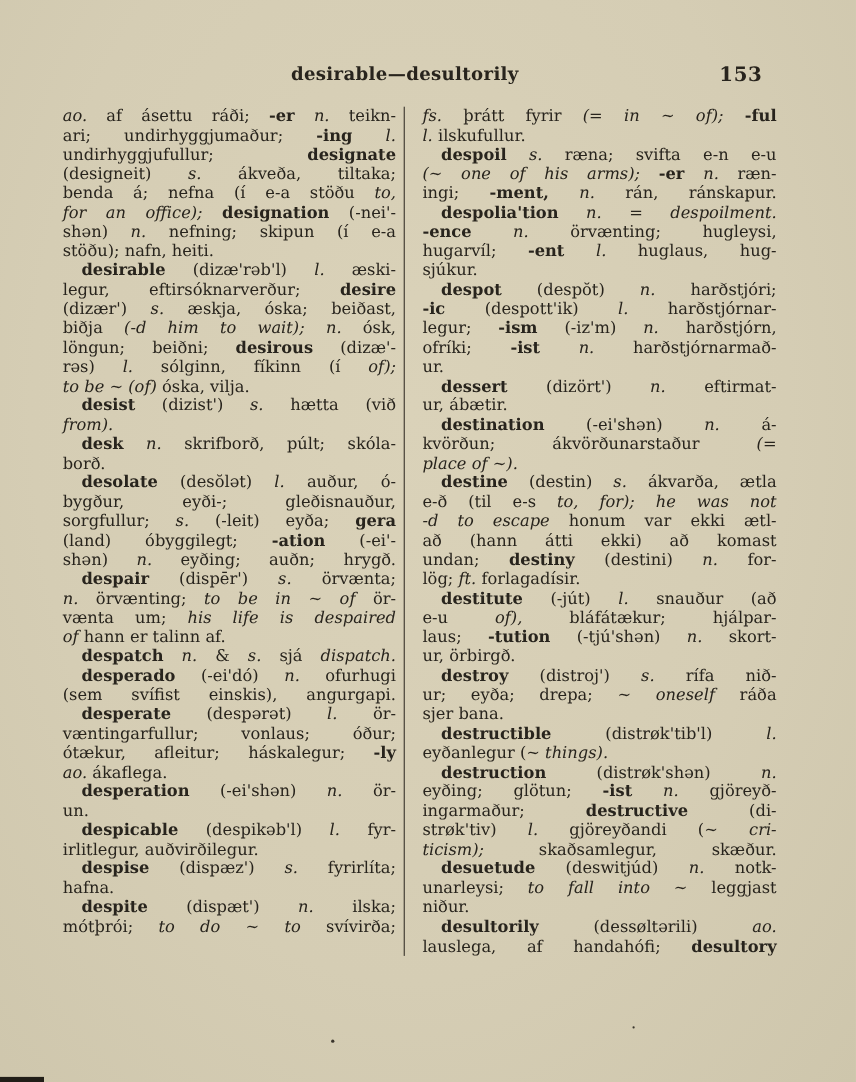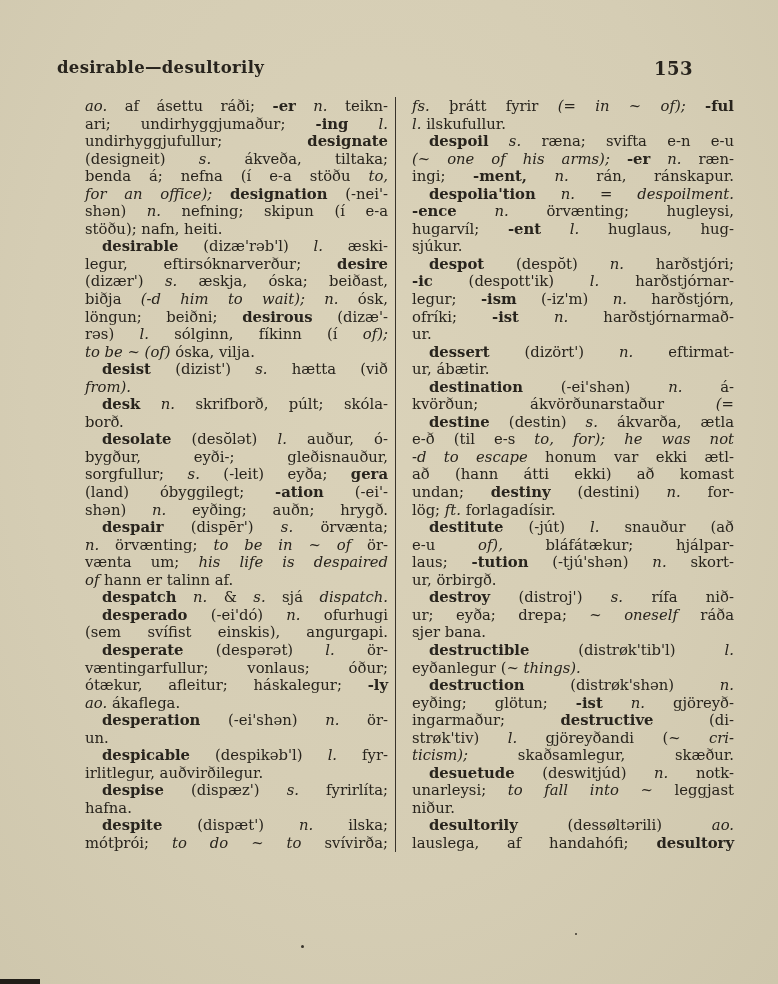--- a/index.html
+++ b/index.html
@@ -12,29 +12,29 @@
     font-family:"DejaVu Serif", serif;
     color:#28241d;
     -webkit-font-smoothing:antialiased;
   }
   .page { position:absolute; inset:0; }
 
   
   .page-header { position:absolute; top:58px; left:57px; width:650px; height:24px; }
   .running-title {
     position:absolute; left:0; right:28px; top:0;
-    text-align:left; font-weight:bold; font-size:16.5px; letter-spacing:0.3px;
+    text-align:center; font-weight:bold; font-size:16.5px; letter-spacing:0.3px;
   }
   .page-num {
     position:absolute; right:14px; top:0;
     font-weight:bold; font-size:18px; letter-spacing:0.5px;
   }
 
   
-  .columns { position:absolute; top:97px; left:57px; display:flex; align-items:stretch;margin-left:28px; }
+  .columns { position:absolute; top:97px; left:57px; display:flex; align-items:stretch; }
   .col { font-size:14.8px; line-height:17.55px; hyphens:none; }
   .col-left  { width:303px; }
   .col-right { width:322px; }
   .divider { width:1px; background:#38332b; margin-left:7px; margin-right:16px; }
 
   .tline { text-align:justify; text-align-last:justify; }
   .tline.end { text-align:center; text-align-last:left; }
   .tline.ind { text-indent:17px; }
   .b { font-weight:bold; }
   .i { font-style:italic; }
@@ -114,20 +114,21 @@
         <div class="tline end"><span>sjúkur.</span></div>
         <div class="tline ind"><span class="b">despot</span><span> (despŏt) </span><span class="i">n.</span><span> harðstjóri;</span></div>
         <div class="tline"><span class="b">-ic</span><span> (despott'ik) </span><span class="i">l.</span><span> harðstjórnar-</span></div>
         <div class="tline"><span>legur; </span><span class="b">-ism</span><span> (-iz'm) </span><span class="i">n.</span><span> harðstjórn,</span></div>
         <div class="tline"><span>ofríki; </span><span class="b">-ist</span><span> </span><span class="i">n.</span><span> harðstjórnarmað-</span></div>
         <div class="tline end"><span>ur.</span></div>
         <div class="tline ind"><span class="b">dessert</span><span> (dizört') </span><span class="i">n.</span><span> eftirmat-</span></div>
         <div class="tline end"><span>ur, ábætir.</span></div>
         <div class="tline ind"><span class="b">destination</span><span> (-ei'shən) </span><span class="i">n.</span><span> á-</span></div>
         <div class="tline"><span>kvörðun; ákvörðunarstaður </span><span class="i">(=</span></div>
+        <div class="tline end"><span class="i">place of ~).</span></div>
         <div class="tline ind"><span class="b">destine</span><span> (destin) </span><span class="i">s.</span><span> ákvarða, ætla</span></div>
         <div class="tline"><span>e-ð (til e-s </span><span class="i">to, for); he was not</span></div>
         <div class="tline"><span class="i">-d to escape</span><span> honum var ekki ætl-</span></div>
         <div class="tline"><span>að (hann átti ekki) að komast</span></div>
         <div class="tline"><span>undan; </span><span class="b">destiny</span><span> (destini) </span><span class="i">n.</span><span> for-</span></div>
         <div class="tline end"><span>lög; </span><span class="i">ft.</span><span> forlagadísir.</span></div>
         <div class="tline ind"><span class="b">destitute</span><span> (-jút) </span><span class="i">l.</span><span> snauður (að</span></div>
         <div class="tline"><span>e-u </span><span class="i">of),</span><span> bláfátækur; hjálpar-</span></div>
         <div class="tline"><span>laus; </span><span class="b">-tution</span><span> (-tjú'shən) </span><span class="i">n.</span><span> skort-</span></div>
         <div class="tline end"><span>ur, örbirgð.</span></div>

